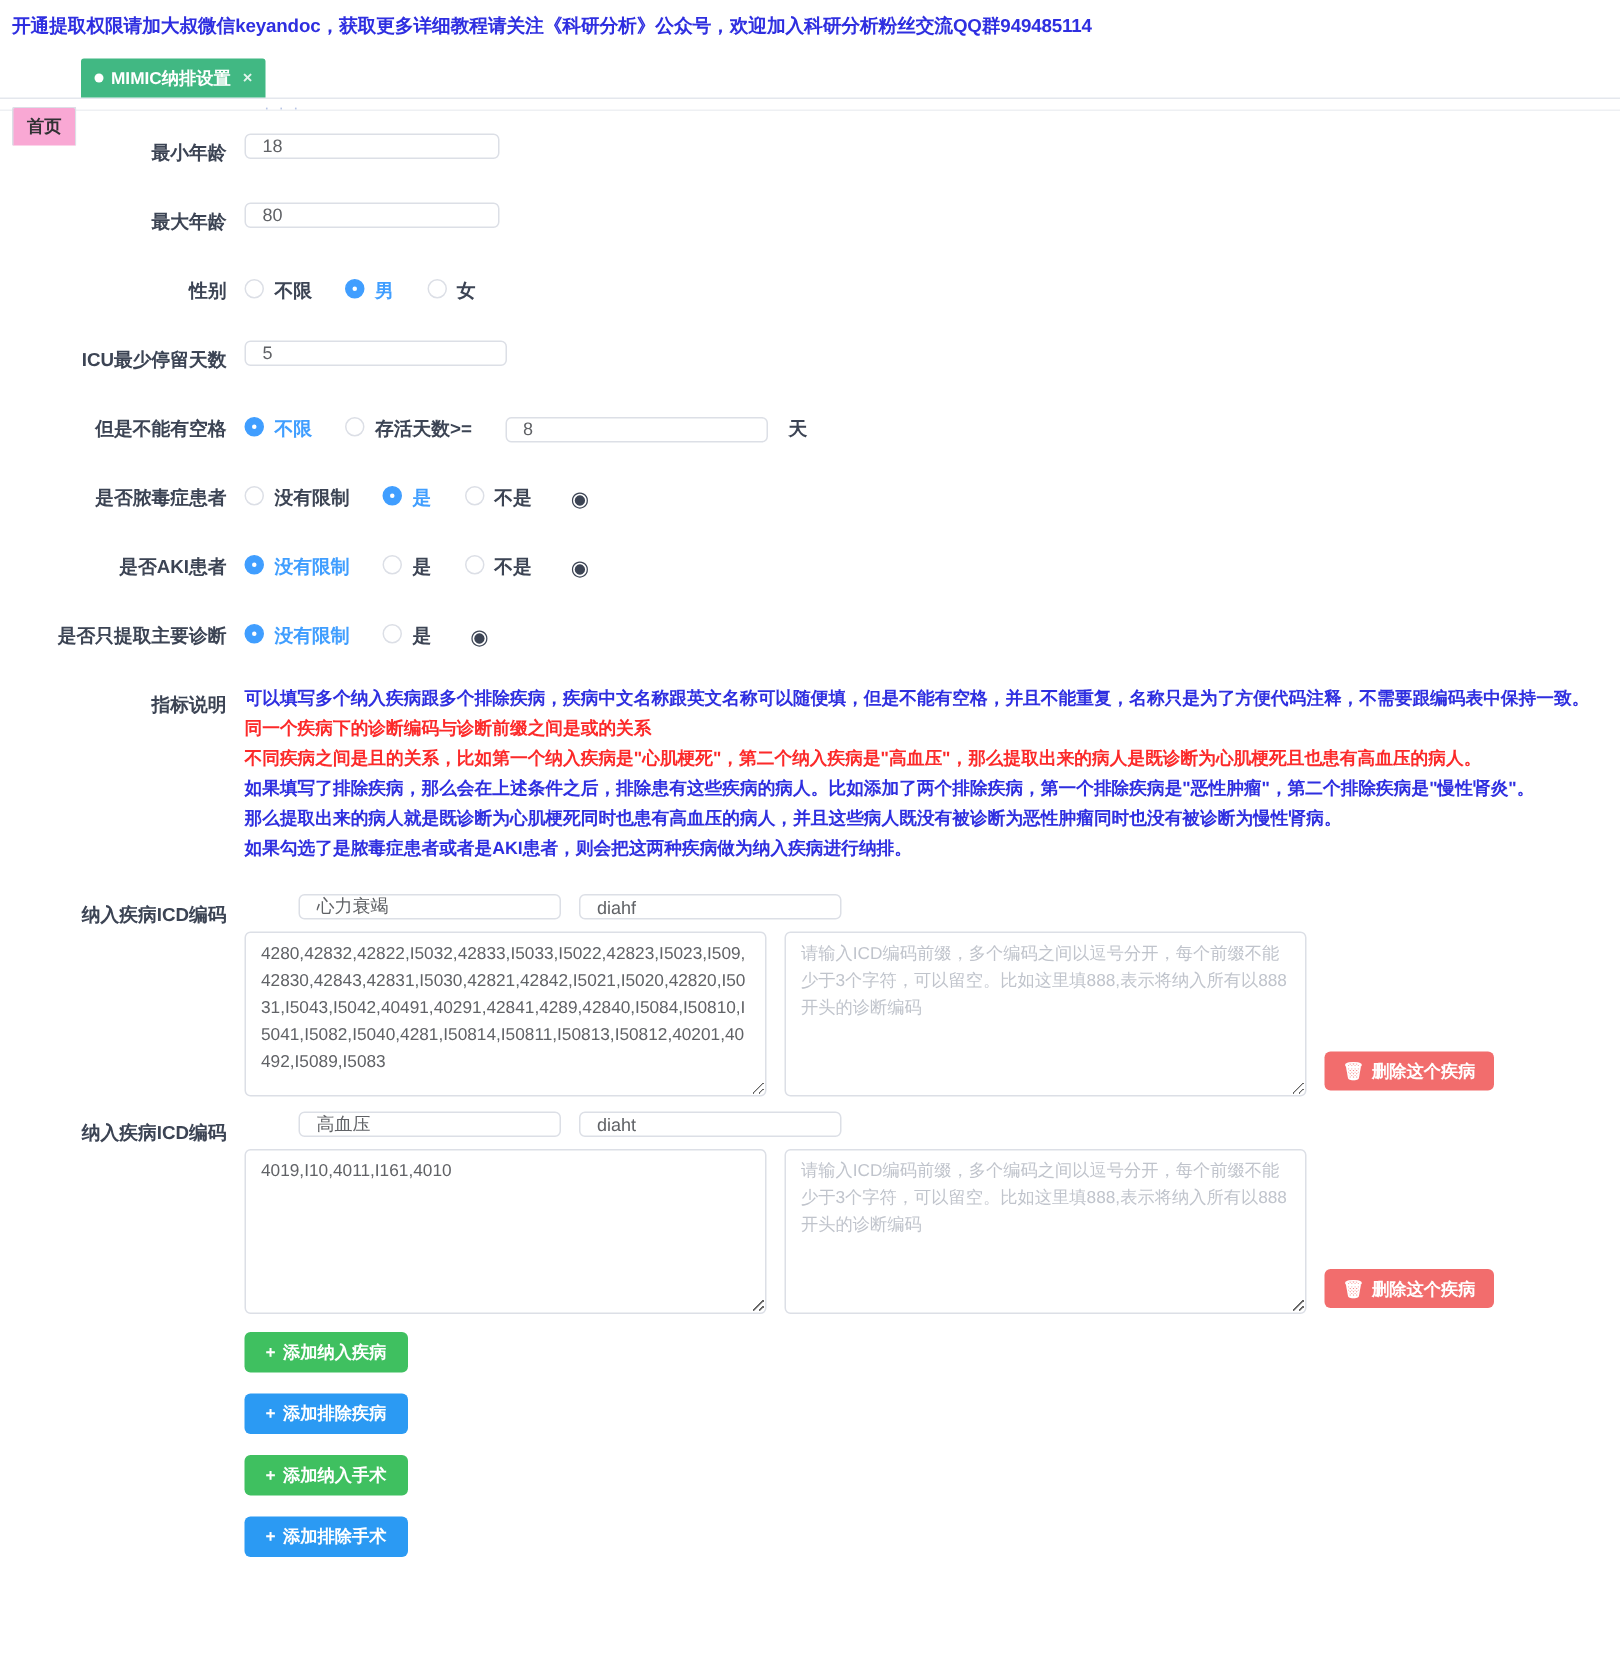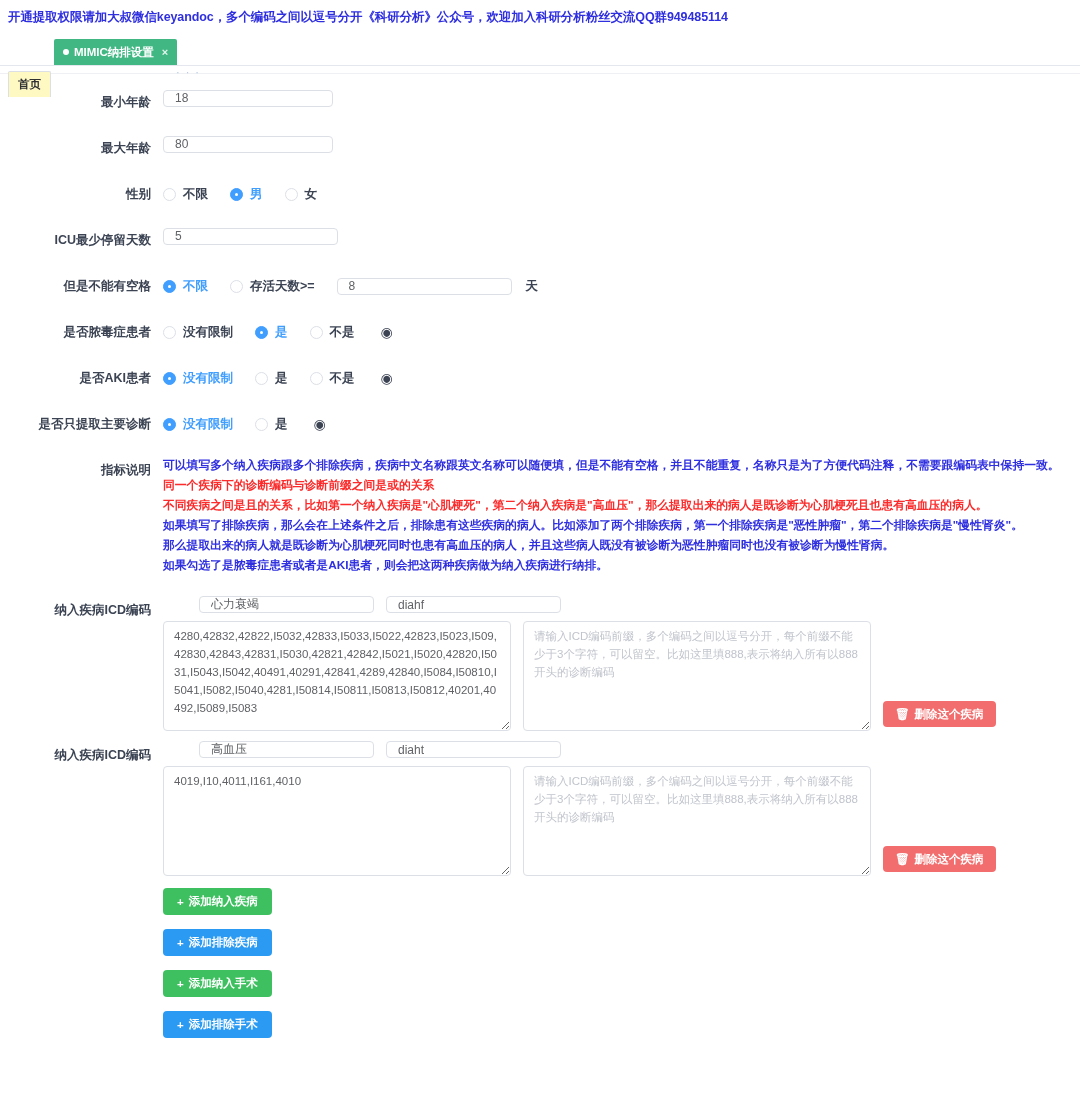--- a/index.html
+++ b/index.html
@@ -33,21 +33,21 @@
     align-items: center;
     height: 26px;
     margin-top: 4px;
     padding: 0 9px;
     font-size: 11.5px;
     vertical-align: top;
     cursor: pointer;
   }
   .tab-home {
     border: 1px solid #dcdfe6;
-    background: #fef9c3;
+    background: #f9a8d4;
     color: #303133;
     border-bottom: none;
     border-radius: 2px 2px 0 0;
     font-weight: bold;
     margin-top: 36px;
   }
   .tab-active {
     background: #41b883;
     color: #fff;
     border-radius: 2px 2px 0 0;
@@ -90,21 +90,21 @@
     background: #fff;
     outline: none;
     font-family: "Liberation Sans", sans-serif;
   }
   .w170 { width: 170px; }
   .w175 { width: 175px; }
 
   
   .radios { display: flex; align-items: center; height: 28px; }
   .radio {
-    display: inline-flex; align-items: center;
+    display: inline-flex; align-items: flex-start;
     margin-right: 22px; cursor: pointer;
   }
   .radio .dot {
     width: 13px; height: 13px; border-radius: 50%;
     border: 1px solid #dcdfe6; background: #fff;
     display: inline-block; margin-right: 7px; position: relative;
   }
   .radio.on .dot { border-color: #409eff; background: #409eff; }
   .radio.on .dot::after {
     content: ""; position: absolute; left: 4px; top: 4px;
@@ -149,21 +149,21 @@
   }
   .btn-del { background: #f26d6d; }
   .btn-green { background: #3fc060; }
   .btn-blue { background: #2b9af3; }
   .addrow { margin-bottom: 14px; }
   .addbtn { height: 27px; padding: 0 14px; }
 </style>
 </head>
 <body>
 
-<div class="announce">开通提取权限请加大叔微信keyandoc，多个编码之间以逗号分开《科研分析》公众号，欢迎加入科研分析粉丝交流QQ群949485114</div>
+<div class="announce">开通提取权限请加大叔微信keyandoc，获取更多详细教程请关注《科研分析》公众号，欢迎加入科研分析粉丝交流QQ群949485114</div>
 
 <div class="tabbar">
   <div class="tab tab-home">
     <span>首页</span>
   </div><div class="tab tab-active">
     <span class="tab-dot"></span>
     <span>MIMIC纳排设置</span>
     <span class="tab-close">×</span>
   </div>
   <div class="ghost-line">···</div>

